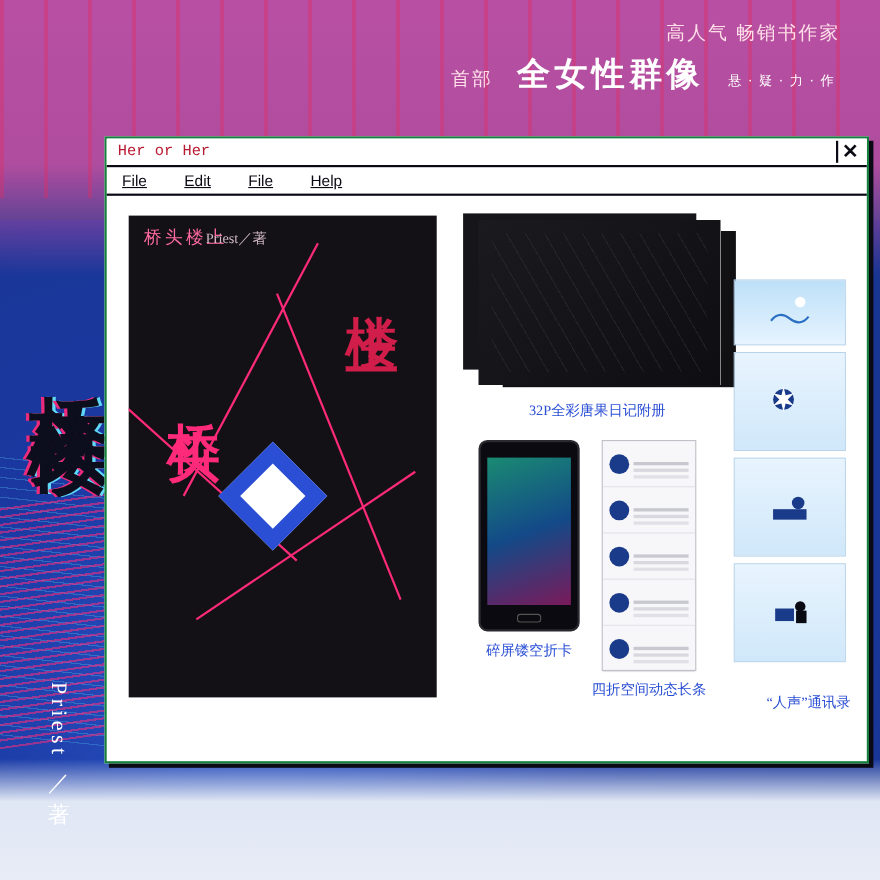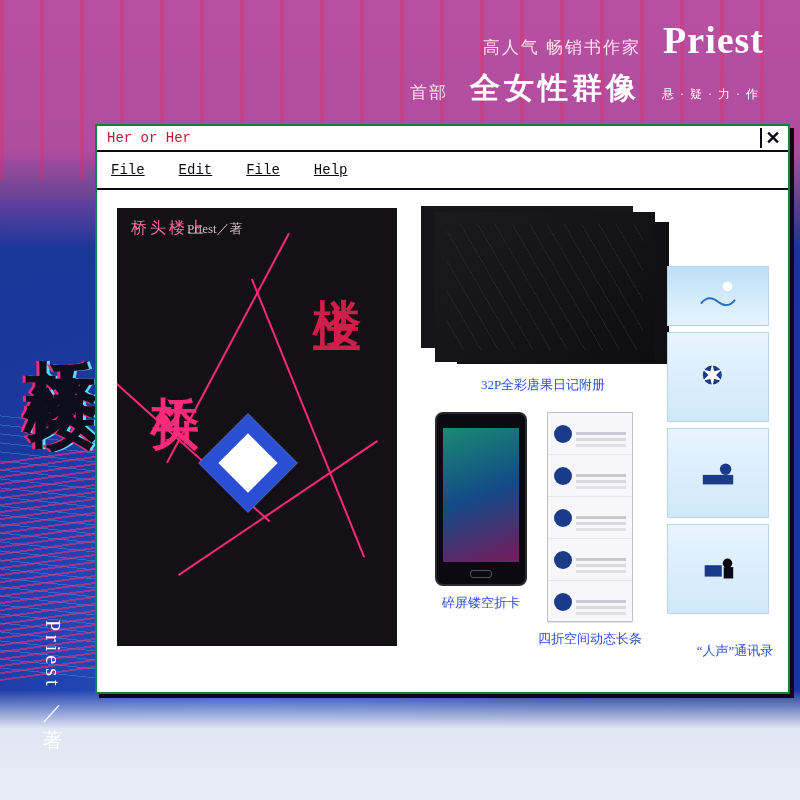--- a/index.html
+++ b/index.html
@@ -44,23 +44,23 @@
 
   
   .window { position: absolute; left: 95px; top: 124px; width: 695px; height: 570px;
     background: #fff; border: 2px solid #15803d; box-shadow: 4px 4px 0 #0a0a14; }
   .titlebar { height: 26px; background: #fff; border-bottom: 2px solid #0a0a14;
     display: flex; align-items: center; justify-content: space-between;
     padding: 0 4px 0 10px; font-family: "Courier New", monospace; font-size: 14px; color: #b81a32; }
   .close-btn { width: 24px; height: 20px; border-left: 2px solid #0a0a14;
     display: flex; align-items: center; justify-content: center; font-size: 18px; color: #0a0a14;
     font-family: sans-serif; font-weight: 700; cursor: pointer; }
-  .menubar { height: 38px; border-bottom: 2px solid #0a0a14; display: flex;
+  .menubar { height: 26px; border-bottom: 2px solid #0a0a14; display: flex;
     align-items: center; gap: 34px; padding-left: 14px;
-    font-family: Liberation Mono, monospace; font-size: 14px; color: #0a0a14; }
+    font-family: Liberation Sans, sans-serif; font-size: 14px; color: #0a0a14; }
   .menubar span { text-decoration: underline; cursor: pointer; }
   .content { position: relative; width: 100%; height: calc(100% - 54px); padding: 36px; }
 
   
   .book { position: absolute; left: 20px; top: 18px; width: 280px; height: 438px;
     background: #141116; overflow: hidden; }
   .book .vtext { position: absolute; writing-mode: vertical-rl; color: #ff2a7a;
     font-size: 48px; font-weight: 800; letter-spacing: 6px; }
   .book .v1 { left: 14px; top: 10px; font-size: 16px; color: #ff6aa0; letter-spacing: 3px; }
   .book .v2 { left: 26px; top: 150px; }
@@ -113,21 +113,20 @@
 <div class="bg-layer bg-blue-1"></div>
 <div class="bg-layer bg-red-1"></div>
 <div class="bg-layer bg-red-2"></div>
 <div class="bg-layer bg-glitch-cyan"></div>
 <div class="bg-layer bg-glitch-pink"></div>
 <div class="bg-layer bg-white-band"></div>
 
 <div class="headline">
   <div class="hl-row">
     <span class="hl-small">高人气 畅销书作家</span>
-    <span class="hl-brand">Priest</span>
   </div>
   <div class="hl-row">
     <span class="hl-small">首部</span>
     <span class="hl-big">全女性群像</span>
     <span class="hl-spaced">悬·疑·力·作</span>
   </div>
 </div>
 
 <div class="side-title">桥头楼</div>
 <div class="side-author">Priest／著</div>

